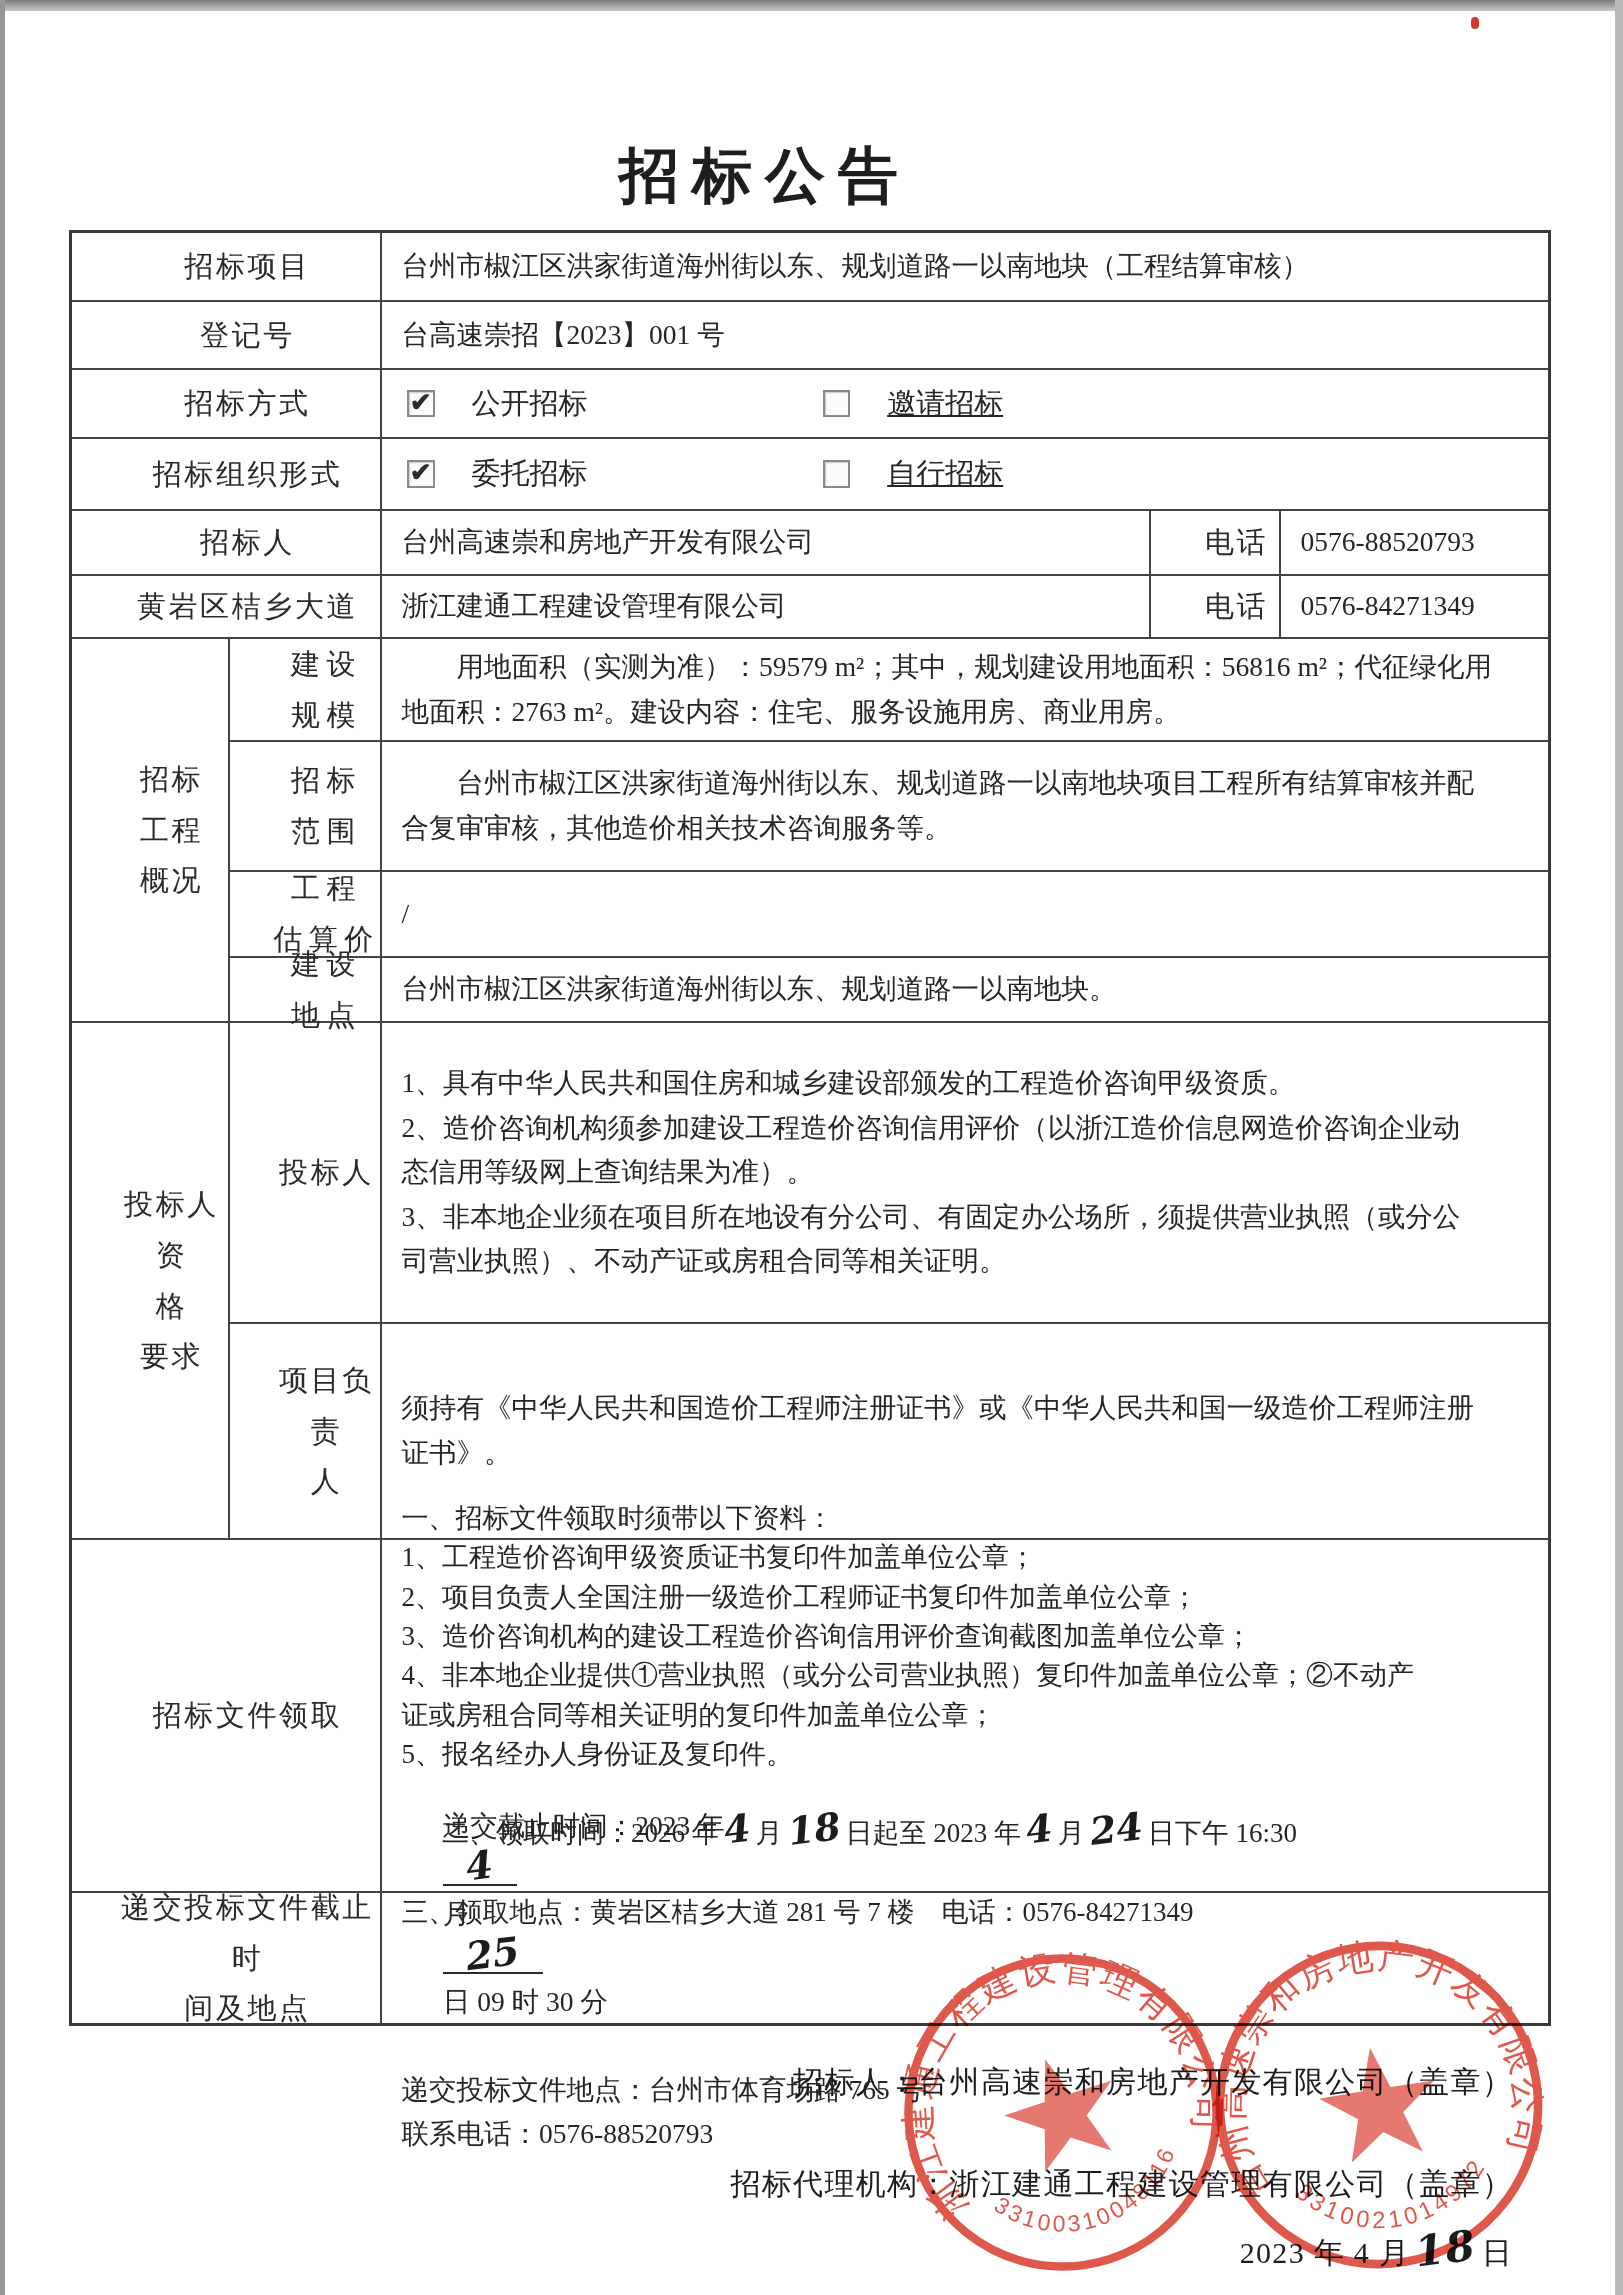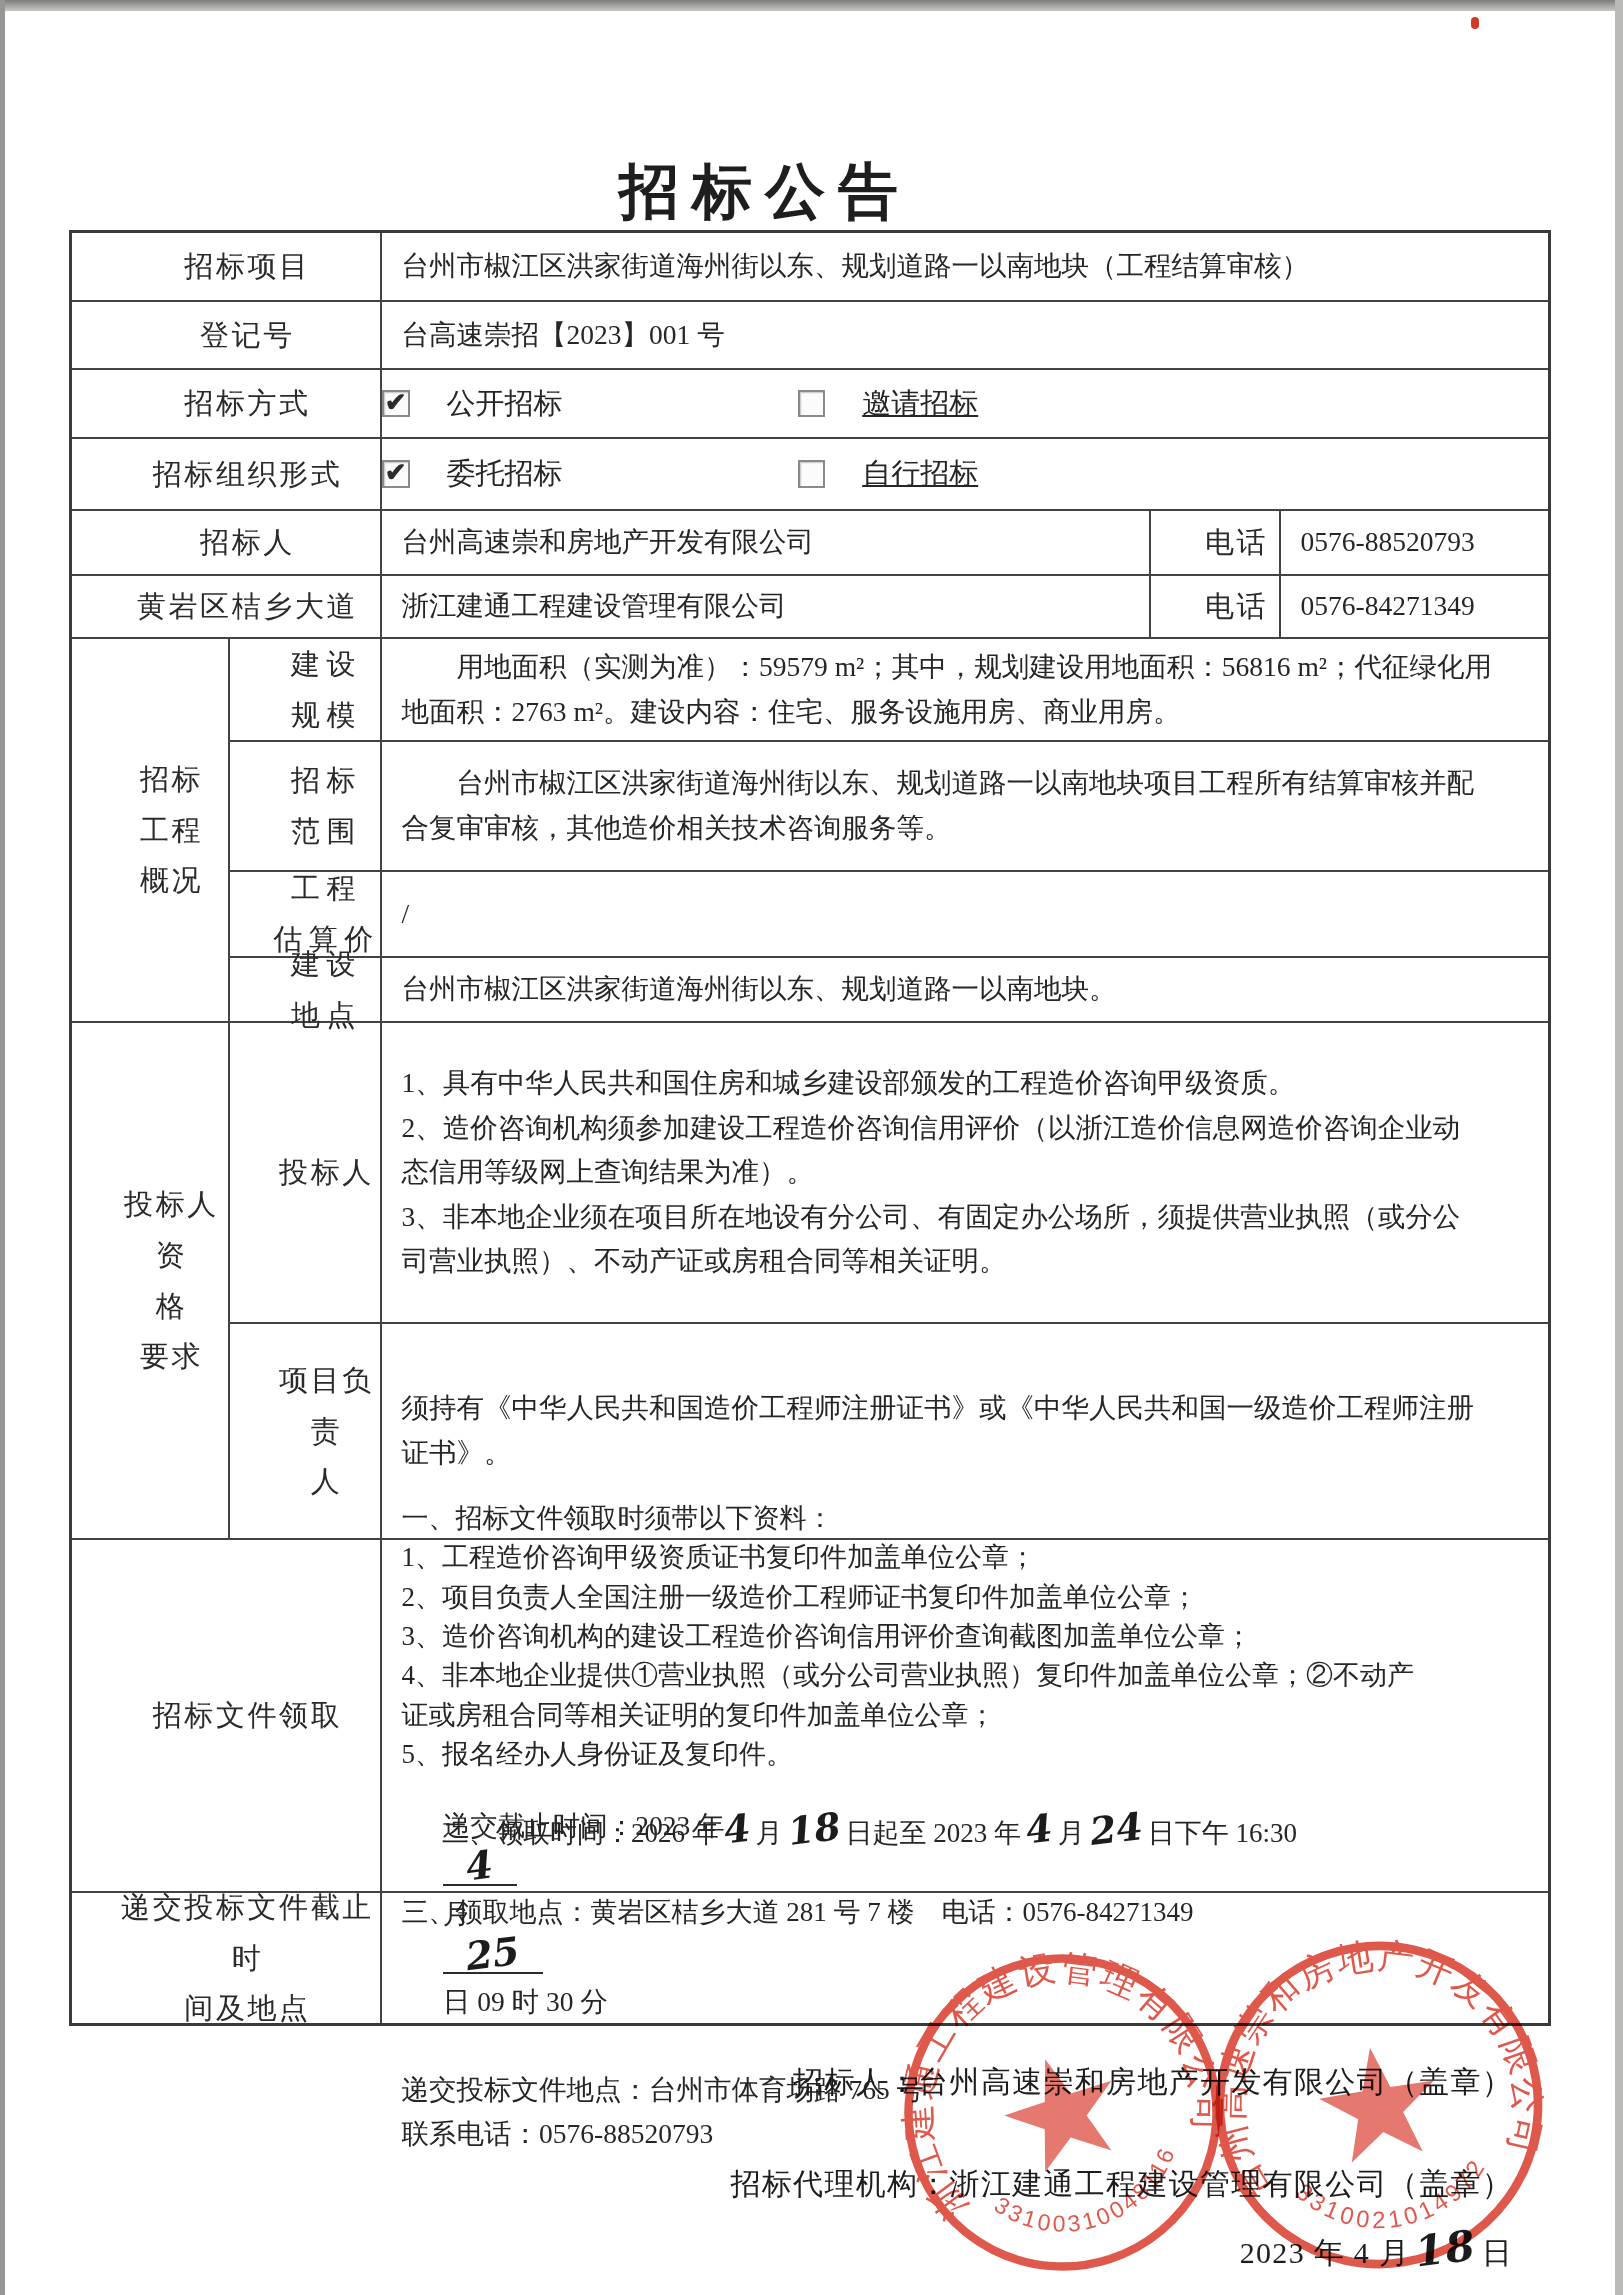--- a/index.html
+++ b/index.html
@@ -9,39 +9,39 @@
     font-family:"Liberation Serif","DejaVu Serif",serif;
     color:#262626;
   }
   
   .scan-top{position:absolute;left:0;top:0;width:1623px;height:10.5px;background:linear-gradient(#7d7d7b,#c8c8c6);}
   .scan-right{position:absolute;right:0;top:0;width:7.9px;height:2295px;background:#b9b9b7;}
   .scan-left{position:absolute;left:0;top:0;width:4.6px;height:2295px;background:#969694;}
   .speck{position:absolute;left:1471px;top:17px;width:7.9px;height:11.8px;border-radius:3.9px;background:#cf3a2a;}
 
   .doc-title{
-    position:absolute;left:0;top:152px;width:1530px;text-align:center;
+    position:absolute;left:0;top:136px;width:1530px;text-align:center;
     font-size:60px;font-weight:600;letter-spacing:13px;color:#1e1e1e;
   }
 
   .doc-table{
     position:absolute;left:69px;top:230px;
     display:grid;
     grid-template-columns:158px 152px 769px 130px 267px;
     grid-template-rows:69px 68px 69px 72px 65px 63px 103px 130px 86px 65px 301px 216px 353px 130px;
     border:3.3px solid #3a3a3a;background:#ffffff;
   }
   .cell{display:flex;align-items:center;min-width:0;min-height:0;}
   .br{border-right:2px solid #434343;padding-left:43px;}
   .bb{border-bottom:2px solid #434343;}
   .lbl{justify-content:center;text-align:center;white-space:pre-line;font-size:29px;letter-spacing:2.6px;line-height:1.75;color:#2a2a2a;}
   .sub{letter-spacing:6.5px;}
   .val{padding:3.9px 19.6px;font-size:27.5px;white-space:pre-wrap;line-height:1.62;}
   .oneline{white-space:nowrap;}
-  .opts{gap:39px;font-size:29px;}
+  .opts{padding-left:25px;gap:39px;font-size:29px;}
   .opt{display:flex;align-items:center;gap:37px;}
   .opt+.opt{margin-left:196px;text-decoration:underline;}
   .cb{width:23.6px;height:23.6px;border:2px solid #8a8a8a;box-shadow:inset 1.3px 1.3px 0 #cfcfcf;display:inline-flex;align-items:center;justify-content:center;background:#fbfbfb;position:relative;}
   .cb.checked::after{content:"✔";font-size:26px;font-weight:700;color:#2c2c2c;position:absolute;top:-5.2px;left:0.7px;}
   .stack{display:flex;flex-direction:column;justify-content:center;align-items:flex-start;}
   .collect{font-size:27px;line-height:1.46;}
   .collect .ln{white-space:pre-wrap;}
   .hw{
     font-family:"DejaVu Serif",serif;font-style:italic;font-weight:600;
     font-size:1.4em;line-height:0;display:inline-block;

